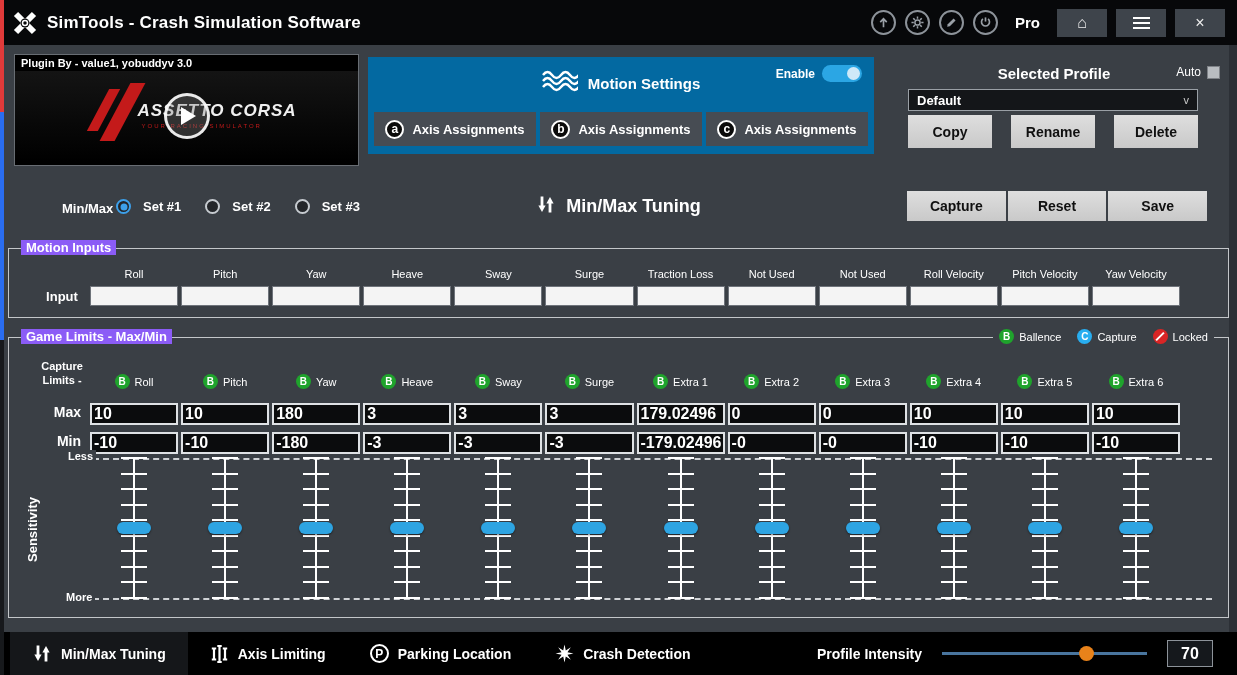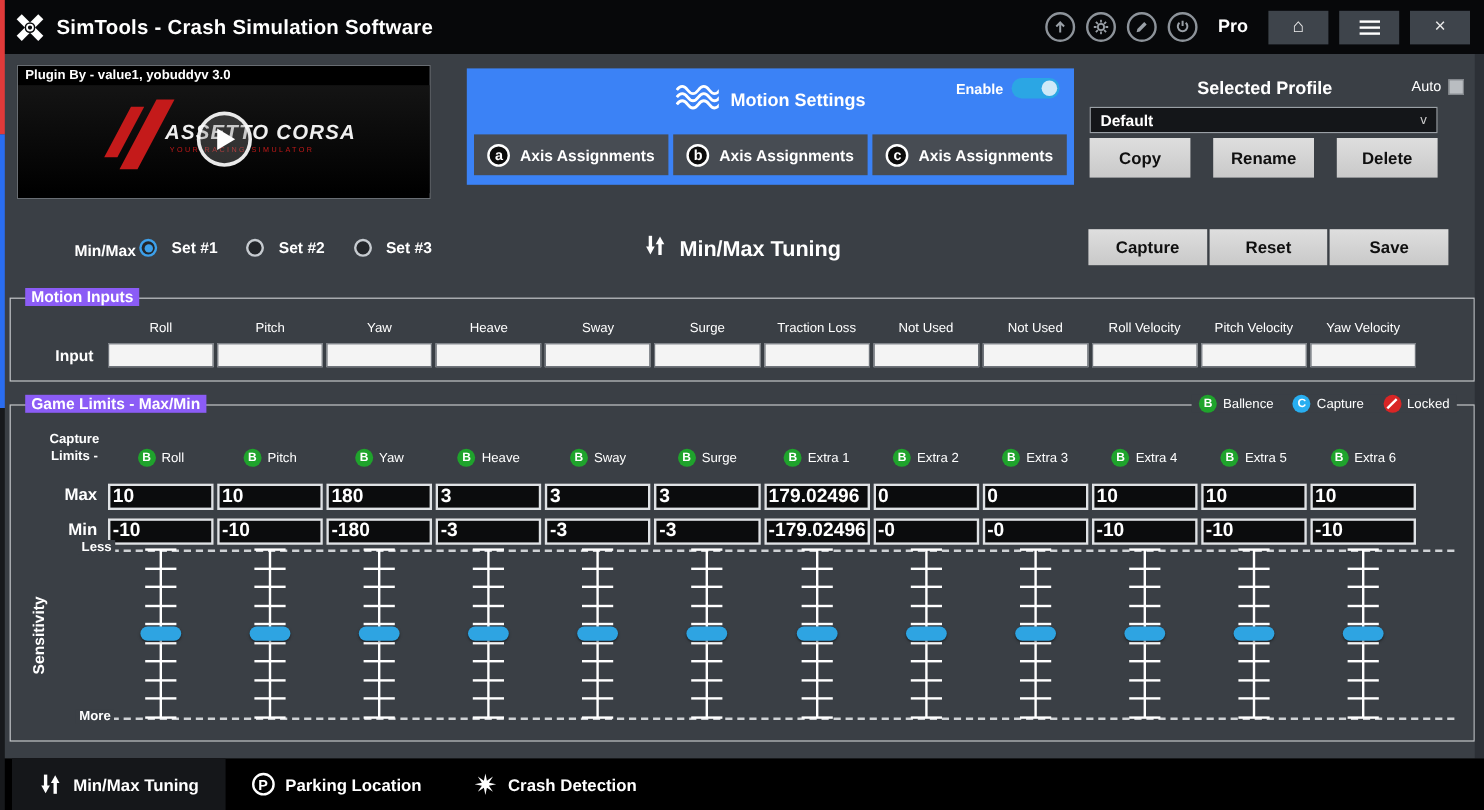--- a/index.html
+++ b/index.html
@@ -32,21 +32,21 @@
 .ac-logo{position:relative;width:250px;height:70px}
 .ac-stripe{position:absolute;background:#c41a1a;transform:skewX(-28deg)}
 .ac-stripe.s1{left:36px;top:8px;width:11px;height:42px}
 .ac-stripe.s2{left:53px;top:2px;width:15px;height:58px}
 .ac-text{position:absolute;left:76px;top:20px;font-size:17px;font-weight:bold;font-style:italic;color:#f0f0f0;letter-spacing:1px;white-space:nowrap}
 .ac-tag{position:absolute;left:80px;top:42px;font-size:6px;color:#c41a1a;letter-spacing:2px}
 .play-btn{position:absolute;left:50%;top:50%;transform:translate(-50%,-50%);width:46px;height:46px;border:3px solid rgba(255,255,255,.9);border-radius:50%;background:rgba(130,130,130,.35);display:flex;align-items:center;justify-content:center;cursor:pointer}
 .play-tri{width:0;height:0;border-left:15px solid #fff;border-top:9px solid transparent;border-bottom:9px solid transparent;margin-left:4px}
 
 
-.ms-panel{position:absolute;left:389px;top:57px;width:506px;height:97px;background:#3b82f6}
+.ms-panel{position:absolute;left:368px;top:57px;width:506px;height:97px;background:#0369a1}
 .ms-head{display:flex;align-items:center;justify-content:center;gap:10px;height:46px;padding-top:6px}
 .ms-title{font-size:15px;font-weight:bold}
 .enable-wrap{position:absolute;top:8px;right:12px;display:flex;align-items:center;gap:7px;font-size:12px;font-weight:bold}
 .toggle{width:40px;height:17px;border-radius:9px;background:#2ba6e4;position:relative;cursor:pointer}
 .toggle .knob{position:absolute;right:2px;top:2px;width:13px;height:13px;border-radius:50%;background:#cfe9f8}
 .axis-row{position:absolute;left:6px;right:6px;bottom:8px;display:flex;gap:4px}
 .axis-btn{flex:1;height:34px;background:#474c53;border:none;color:#fff;font-size:13px;font-weight:bold;display:flex;align-items:center;justify-content:center;gap:8px;cursor:pointer}
 .letter-circle{width:19px;height:19px;border-radius:50%;background:#0b0b0b;border:2px solid #fff;color:#fff;font-size:12px;font-weight:bold;display:flex;align-items:center;justify-content:center;line-height:1}
 
 
@@ -623,28 +623,44 @@
               <rect x="4.6" y="1.5" width="2.8" height="9.5"></rect>
               <polygon points="2.4,10.5 9.6,10.5 6,17"></polygon>
               <rect x="12.6" y="8" width="2.8" height="9.5"></rect>
               <polygon points="10.4,8.5 17.6,8.5 14,2"></polygon>
             </svg>
           </span>
           <span>Min/Max Tuning</span>
         </div>
         <div class="tab">
           <span class="tab-icon">
+            <svg width="19" height="18" viewBox="0 0 19 18" stroke="#fff" stroke-width="2.2" fill="none">
+              <path d="M4 3.5v11M9.5 1v16M15 3.5v11M1.8 3.5h4.4M1.8 14.5h4.4M7.3 1h4.4M7.3 17h4.4M12.8 3.5h4.4M12.8 14.5h4.4"></path>
+            </svg>
+          </span>
+          <span>Axis Limiting</span>
+        </div>
+        <div class="tab">
+          <span class="tab-icon">
             <span class="pcircle">P</span>
           </span>
           <span>Parking Location</span>
         </div>
         <div class="tab">
           <span class="tab-icon">
             <svg width="19" height="19" viewBox="0 0 18 18" fill="#fff">
               <polygon points="17.5,9 11.8,10.2 15,15 10.2,11.8 9,17.5 7.8,11.8 3,15 6.2,10.2 0.5,9 6.2,7.8 3,3 7.8,6.2 9,0.5 10.2,6.2 15,3 11.8,7.8"></polygon>
             </svg>
           </span>
           <span>Crash Detection</span>
         </div>
       </div>
+    <div class="pi-wrap">
+      <span class="pi-label">Profile Intensity</span>
+      <div class="pi-slider">
+        <div class="pi-track"></div>
+        <div class="pi-handle" style="left: calc(70% - 7px);"></div>
+      </div>
+      <div class="pi-value">70</div>
+    </div>
   </div>
 
 </div>
 
 </body></html>

